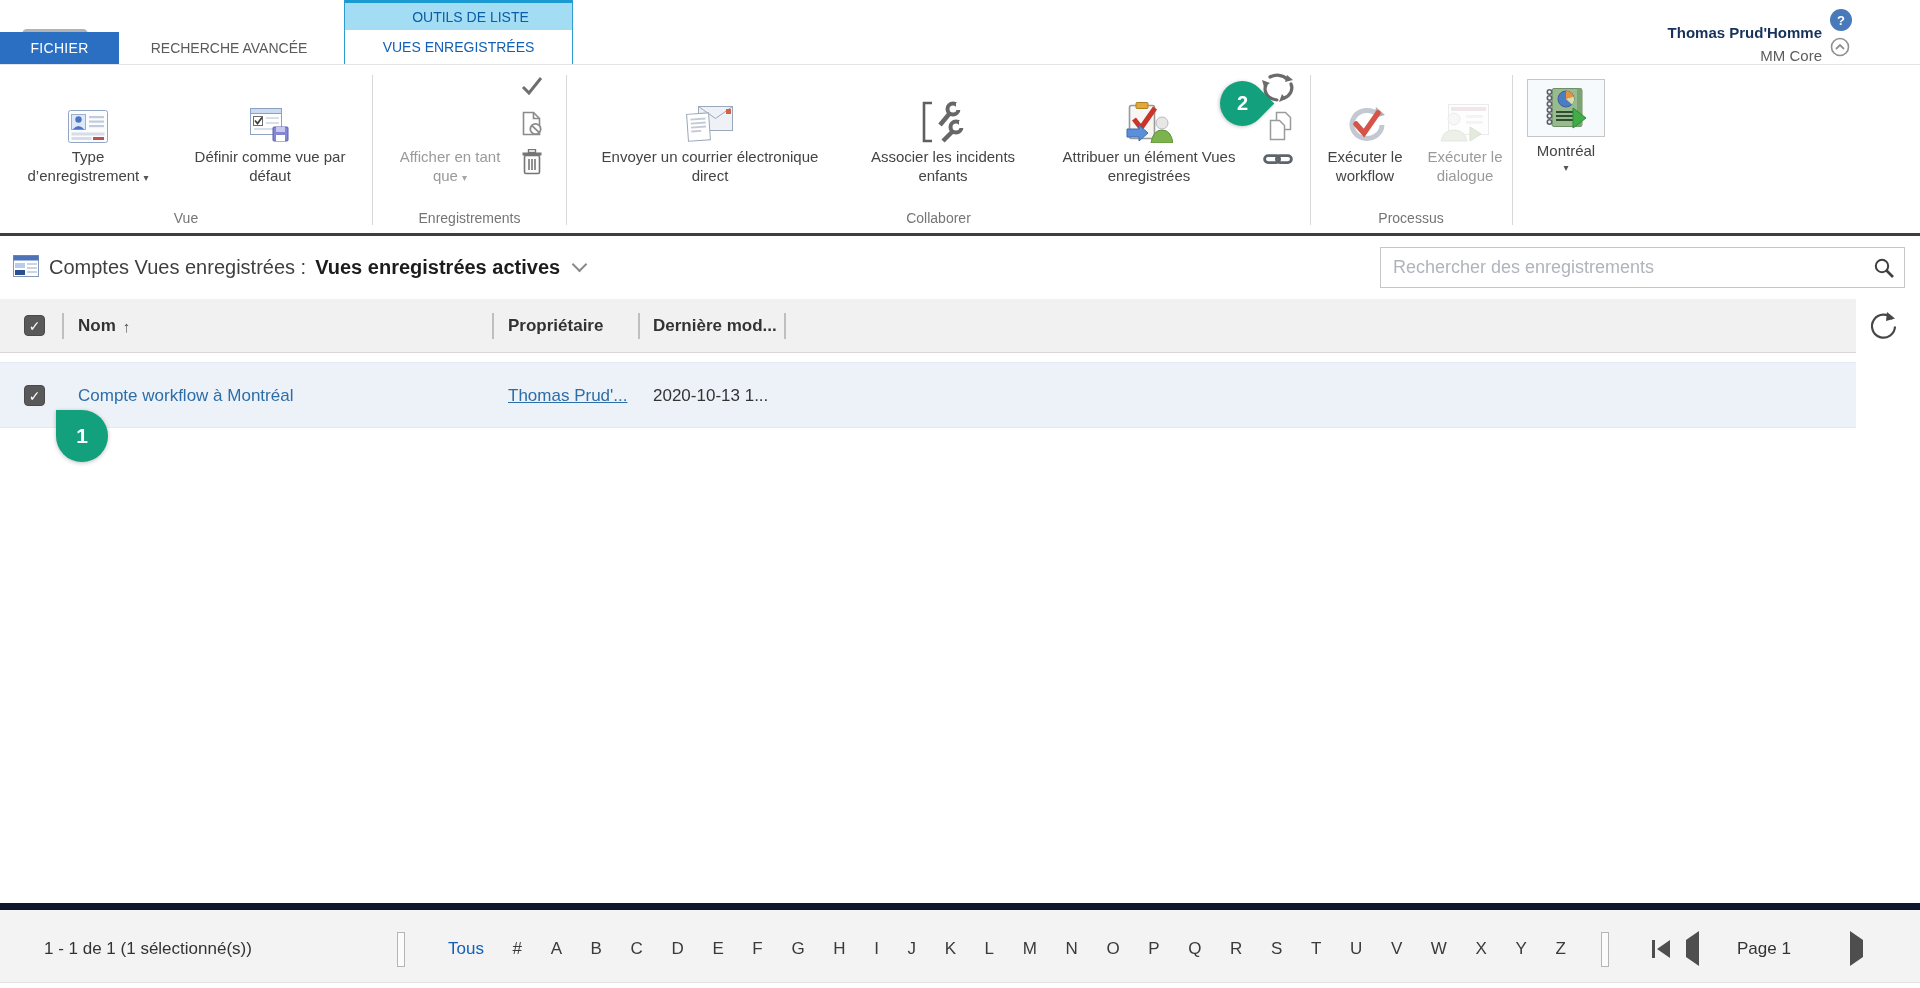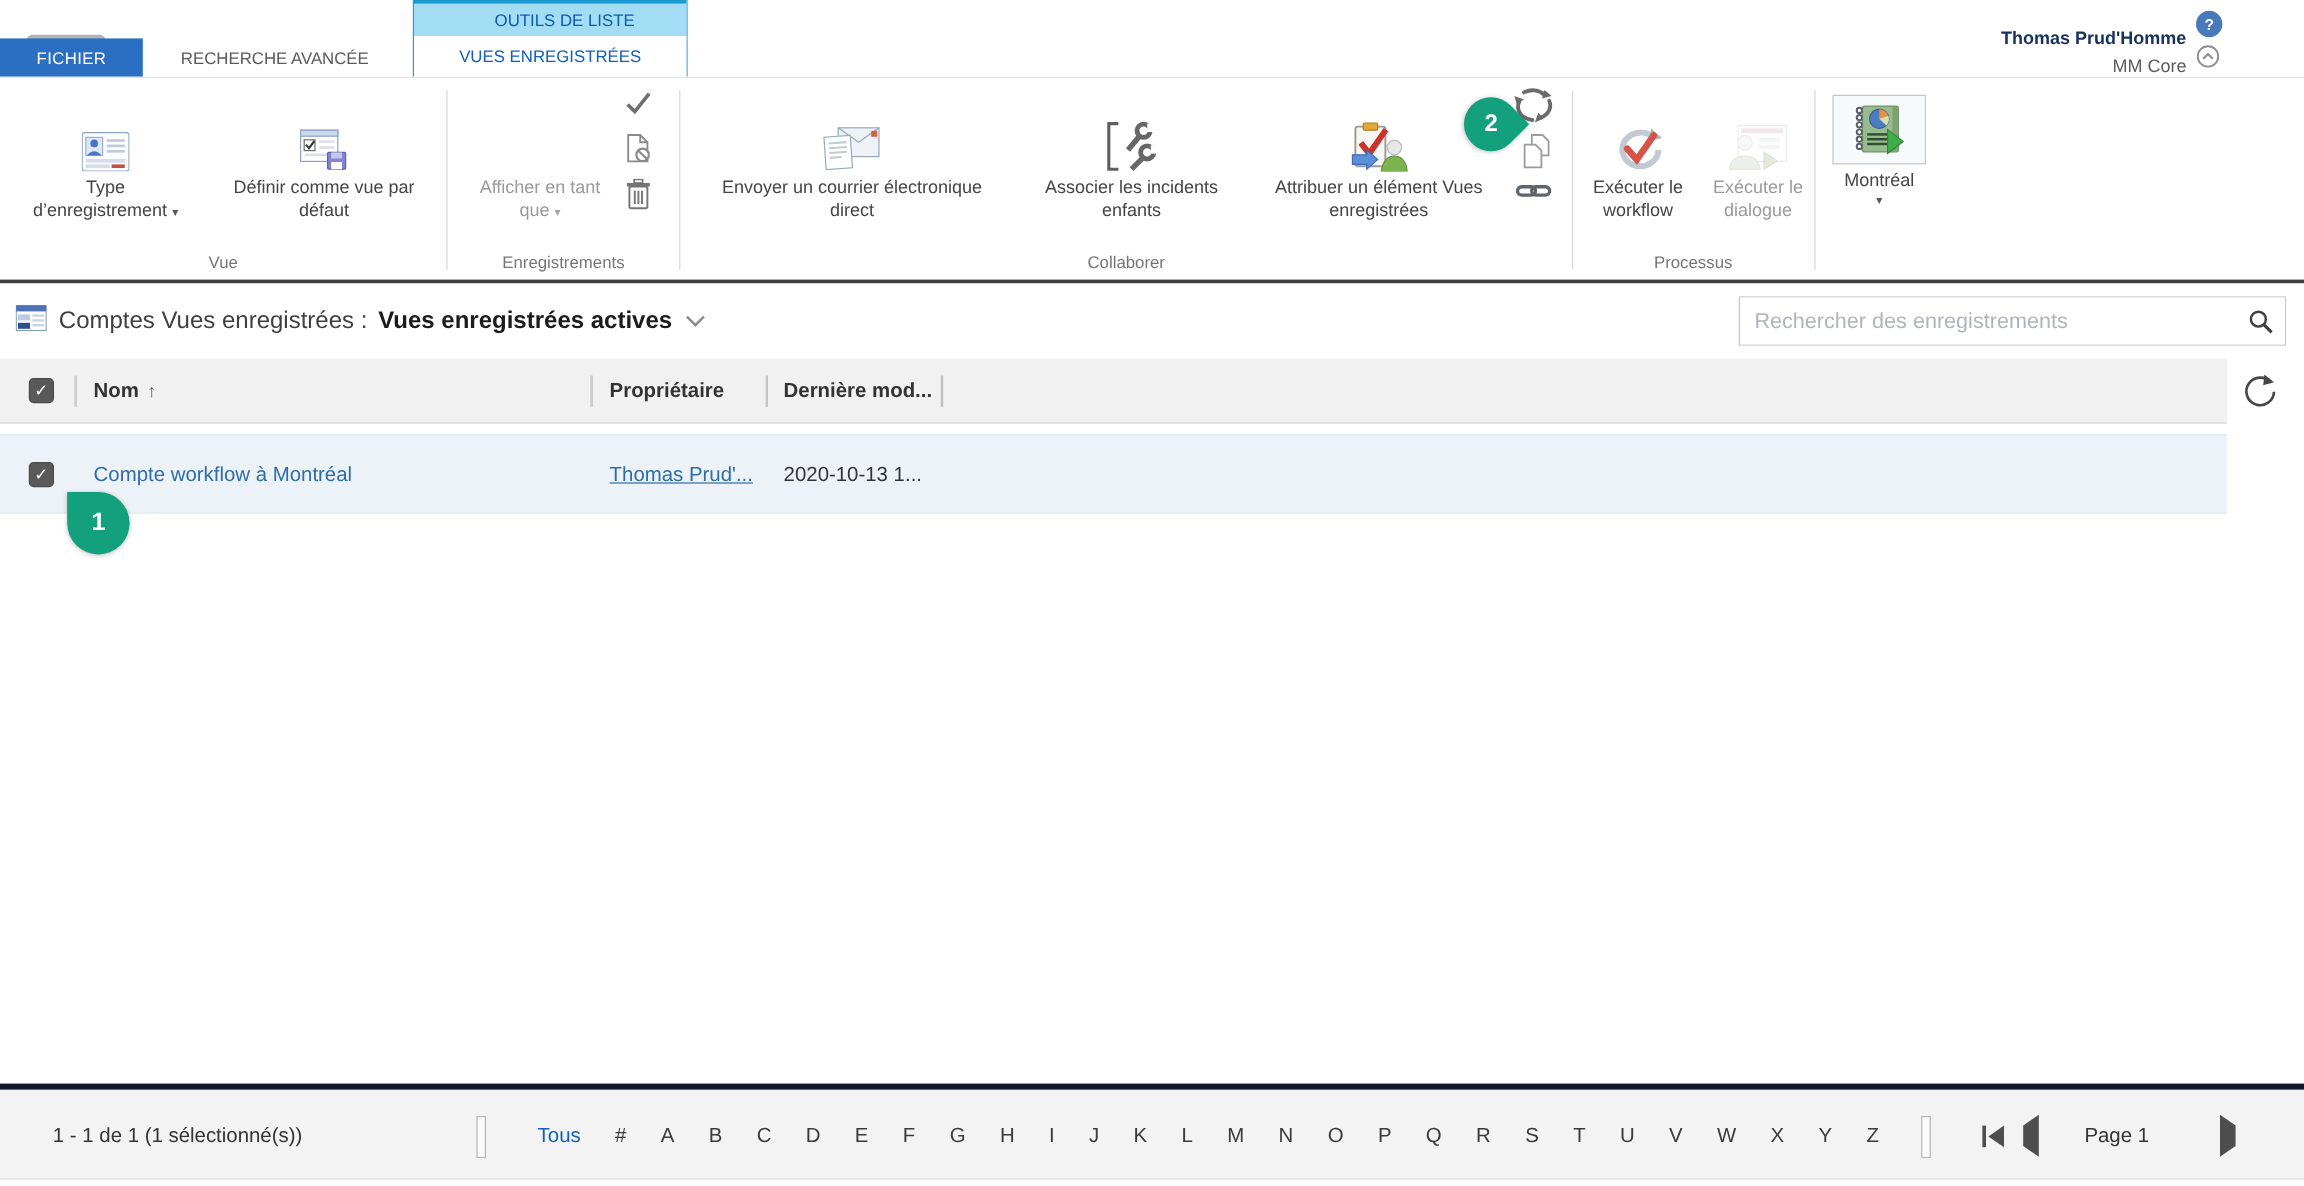--- a/index.html
+++ b/index.html
@@ -55,21 +55,21 @@
     display:flex;align-items:center;}
   .data-arrow{font-size:10px;color:#555;margin-top:2px;}
 
   
   .view-header{position:absolute;left:0;top:239px;width:1920px;height:57px;background:#fff;display:flex;align-items:center;}
   .vh-icon{margin-left:13px;}
   .vh-entity{margin-left:10px;font-size:20px;color:#3f3f3f;}
   .vh-view{margin-left:9px;font-size:20px;font-weight:bold;color:#1c1c1c;}
   .vh-chev{width:11px;height:11px;border-right:2px solid #8a8a8a;border-bottom:2px solid #8a8a8a;
     transform:rotate(45deg);margin-left:14px;margin-top:-6px;}
-  .search-box{position:absolute;right:15px;top:8px;width:456px;height:41px;border:1px solid #c6c6c6;background:#fff;}
+  .search-box{position:absolute;right:15px;top:8px;width:525px;height:41px;border:1px solid #c6c6c6;background:#fff;}
   .search-box input{position:absolute;left:0;top:0;width:100%;height:100%;border:none;outline:none;
     padding:0 46px 0 12px;font-size:18px;color:#333;font-family:inherit;}
   .search-box input::placeholder{color:#b0b4bc;}
   .search-glyph{position:absolute;right:9px;top:9px;}
 
   
   .grid-header{position:absolute;left:0;top:299px;width:1856px;height:54px;background:#f1f1f1;border-bottom:1px solid #d8d8d8;}
   .col-tick{position:absolute;top:14px;width:2px;height:26px;background:#fff;border-left:1px solid #bfbfbf;border-right:1px solid #bfbfbf;}
   .col-head{position:absolute;top:0;height:54px;display:flex;align-items:center;font-size:17px;font-weight:600;color:#333;}
   .sort-arrow{font-size:15px;color:#555;margin-left:7px;font-weight:400;}
@@ -79,21 +79,21 @@
 
   .grid-row{position:absolute;left:0;top:362px;width:1856px;height:66px;background:#edf2f8;
     border-top:1px solid #e2eaf3;border-bottom:1px solid #e2eaf3;}
   .cell{position:absolute;top:0;height:66px;display:flex;align-items:center;font-size:17px;}
   .cell-name{color:var(--link-blue);cursor:pointer;}
   .cell-owner{color:var(--link-blue);text-decoration:underline;cursor:pointer;}
   .cell-modified{color:#333;}
 
   
   .status-bar{position:absolute;left:0;top:903px;width:1920px;height:80px;background:#f3f3f3;
-    border-top:5px solid #0f172a;border-bottom:1px solid #e2e2e2;padding-left:20px;}
+    border-top:7px solid #0f172a;border-bottom:1px solid #e2e2e2;padding-left:20px;}
   .sb-count{position:absolute;left:44px;top:0;height:78px;display:flex;align-items:center;font-size:17px;color:#333;}
   .sb-thumb{position:absolute;top:22px;width:8px;height:35px;background:#fbfbfb;border:1px solid #b5b5b5;cursor:pointer;}
   .alphabet{position:absolute;left:448px;top:0;width:1118px;height:78px;display:flex;align-items:center;justify-content:space-between;}
   .alpha-all{font-size:17px;color:var(--accent-blue);cursor:pointer;}
   .alpha-letter{font-size:17px;color:#3a3a3a;cursor:pointer;}
   .pager-first{position:absolute;left:1652px;top:30px;display:flex;align-items:center;cursor:pointer;}
   .pager-prev{position:absolute;left:1686px;top:30px;cursor:pointer;}
   .first-bar{width:3px;height:18px;background:#4e4e4e;margin-right:2px;}
   .tri-left{width:0;height:0;border-top:9px solid transparent;border-bottom:9px solid transparent;border-right:13px solid #4e4e4e;}
   .tri-right{width:0;height:0;border-top:9px solid transparent;border-bottom:9px solid transparent;border-left:13px solid #4e4e4e;}

